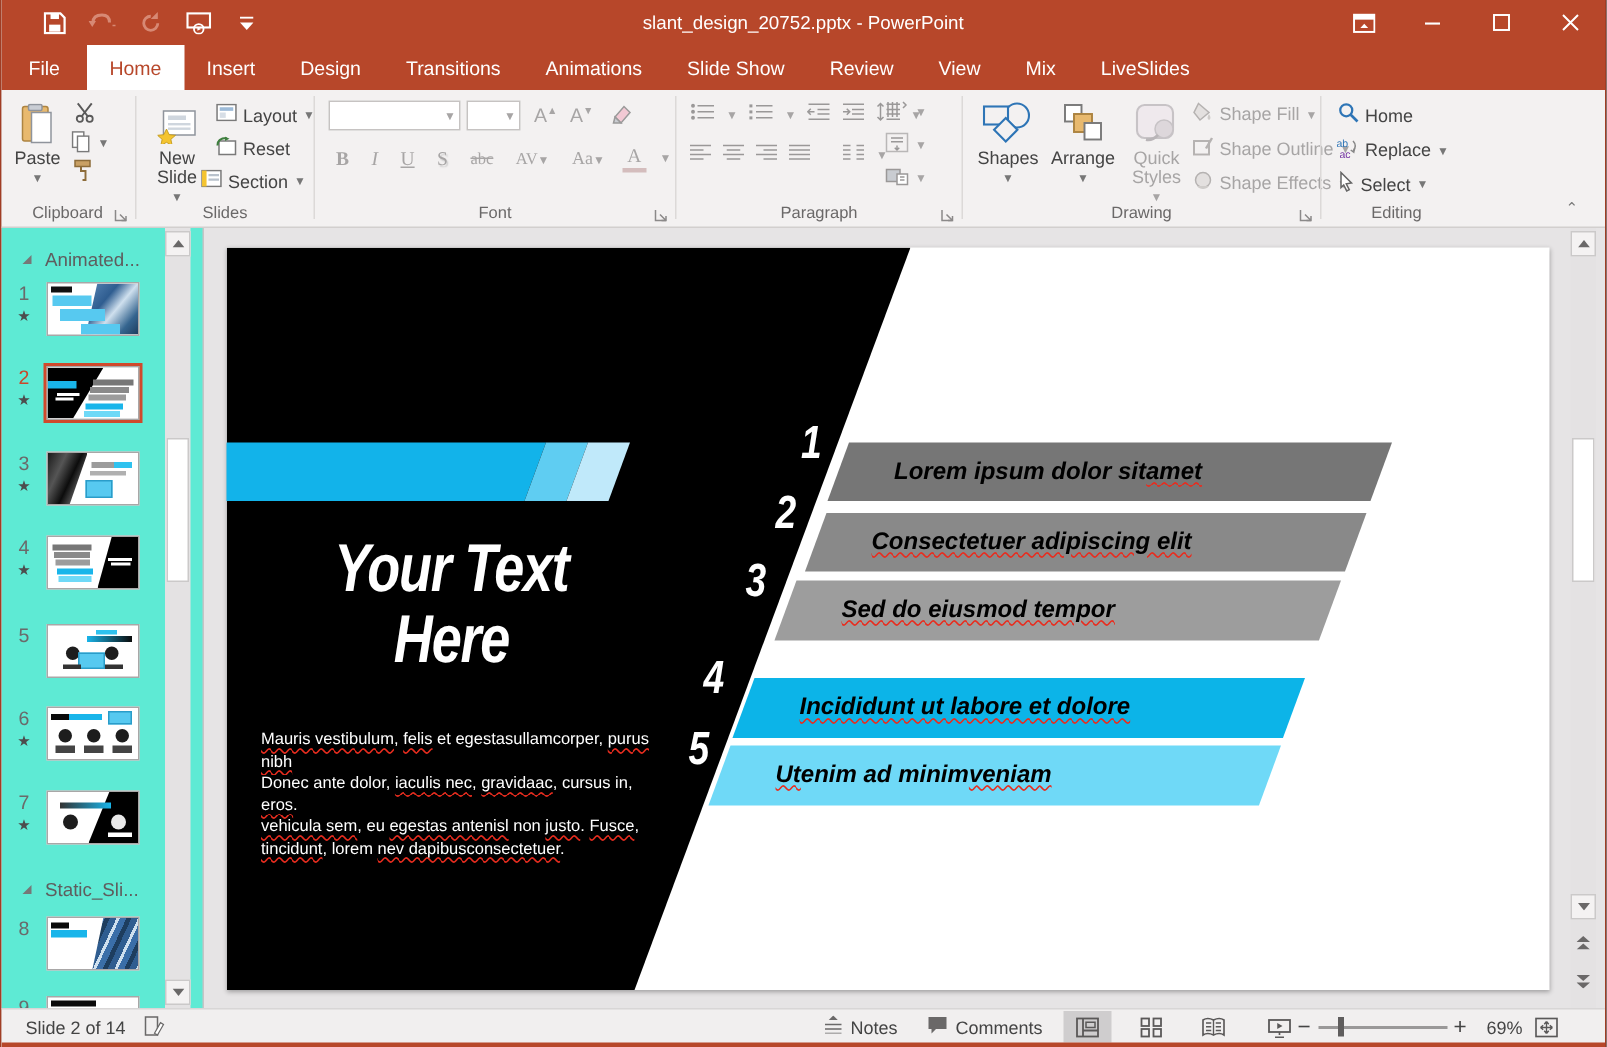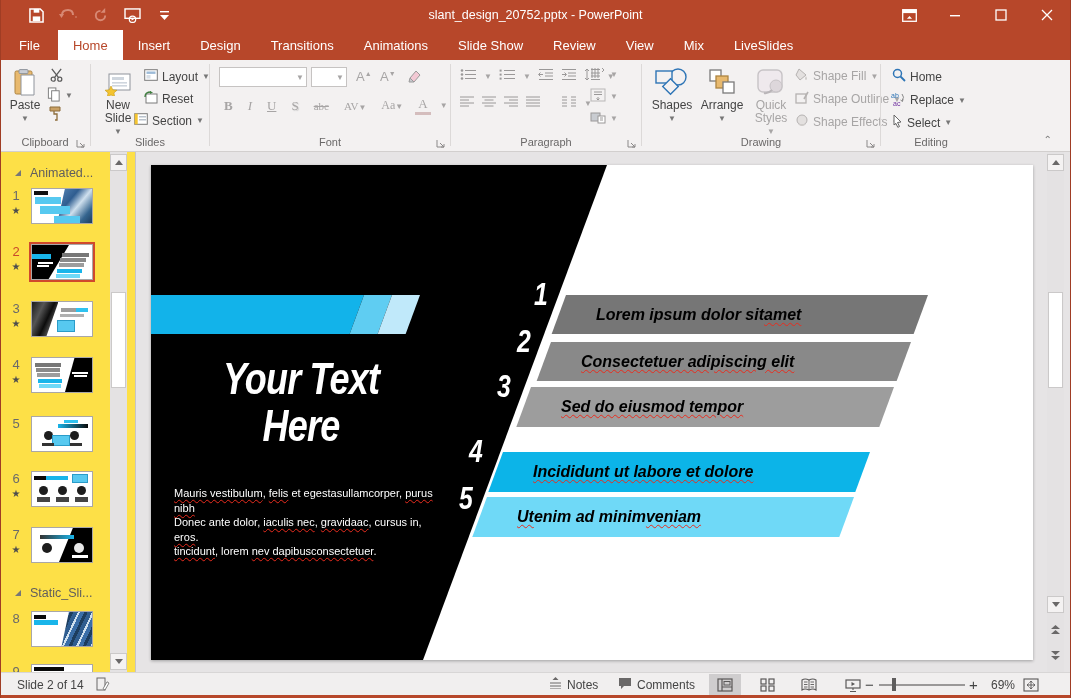--- a/index.html
+++ b/index.html
@@ -35,21 +35,21 @@
   .bigbtn { position:absolute; display:flex; flex-direction:column; align-items:center; text-align:center; font-size:12px; color:#444; line-height:13px; }
   .bigbtn .bic { height:30px; display:flex; align-items:flex-end; justify-content:center; margin-bottom:3px; }
   .smallrow { position:absolute; display:flex; align-items:center; gap:4px; font-size:12px; color:#444; white-space:nowrap; }
   .arrow { font-size:8px; color:#777; }
   .dis { color:#a7a5a5 !important; }
   .combo { background:#fff; border:1px solid #c6c3c2; height:20px; display:flex; align-items:center; justify-content:flex-end; padding-right:2px; }
   .fbtn { font-size:13px; color:#a7a5a5; padding:0 3px; font-family:"Liberation Serif", serif; }
   .chev-collapse { position:absolute; right:18px; bottom:6px; color:#777; font-size:10px; }
   
   .workspace { position:absolute; left:0; top:152px; width:100%; height:520px; }
-  .sidebar { position:absolute; left:0; top:0; width:135px; height:100%; background:#fde047; border-right:1px solid #c6c4c5; overflow:hidden; }
+  .sidebar { position:absolute; left:0; top:0; width:135px; height:100%; background:#5eead4; border-right:1px solid #c6c4c5; overflow:hidden; }
   .sec-head { position:absolute; left:14px; display:flex; align-items:center; gap:9px; font-size:12.5px; color:#5f5d5e; }
   .tri { width:0; height:0; border-left:6px solid transparent; border-bottom:6px solid #777; }
   .thumb-num { position:absolute; font-size:13px; color:#6a6a6a; width:18px; text-align:center; }
   .thumb-num.sel { color:#c9492b; }
   .thumb-star { position:absolute; font-size:10px; color:#4d4d4d; width:18px; text-align:center; }
   .thumb { position:absolute; left:30px; width:62px; height:36px; background:#fff; border:1px solid #a9a7a7; overflow:hidden; }
   .thumb.sel { outline:2px solid #d0492c; outline-offset:0px; }
   .sb-scroll { position:absolute; left:109px; top:0; width:17px; height:100%; background:#e4e2e3; }
   .scroll-btn { position:absolute; left:0; width:17px; height:17px; background:#f4f2f2; border:1px solid #cbc9c9; display:flex; align-items:center; justify-content:center; }
   .scroll-thumb { position:absolute; left:1px; width:15px; background:#fff; border:1px solid #cbc9c9; }
@@ -565,20 +565,21 @@
       <div class="black-poly"></div>
       <div id="banner-host">
           <div class="banner-seg" style="left: 0px; top: 130px; width: 213px; height: 39px; background: rgb(18, 179, 234);"></div>
           <div class="banner-seg" style="left: 213px; top: 130px; width: 28px; height: 39px; background: rgb(95, 205, 242);"></div>
           <div class="banner-seg" style="left: 241px; top: 130px; width: 28px; height: 39px; background: rgb(192, 233, 250);"></div>
         </div>
       <div class="slide-title"><span>Your Text</span><br><span>Here</span></div>
       <div class="slide-body" id="body-host">
           <div><span class="sp">Mauris vestibulum</span><span>, </span><span class="sp">felis</span><span> et egestasullamcorper, </span><span class="sp">purus nibh</span></div>
           <div><span>Donec ante dolor, </span><span class="sp">iaculis nec</span><span>, </span><span class="sp">gravidaac</span><span>, cursus in, </span><span class="sp">eros</span><span>.</span></div>
+          <div><span class="sp">vehicula sem</span><span>, eu </span><span class="sp">egestas antenisl</span><span> non </span><span class="sp">justo</span><span>. </span><span class="sp">Fusce</span><span>,</span></div>
           <div><span class="sp">tincidunt</span><span>, lorem </span><span class="sp">nev dapibusconsectetuer</span><span>.</span></div>
         </div>
       <div id="bars-host">
           <div class="bar" style="left: 415px; top: 130px; width: 362px; height: 39px; background: rgb(118, 118, 118);">
             <div class="bar-text">
               <span>Lorem ipsum dolor sit </span>
               <span class="sp">amet</span>
             </div>
           </div>
           <div class="slide-num" style="left: 383px; top: 112px;">1</div>

